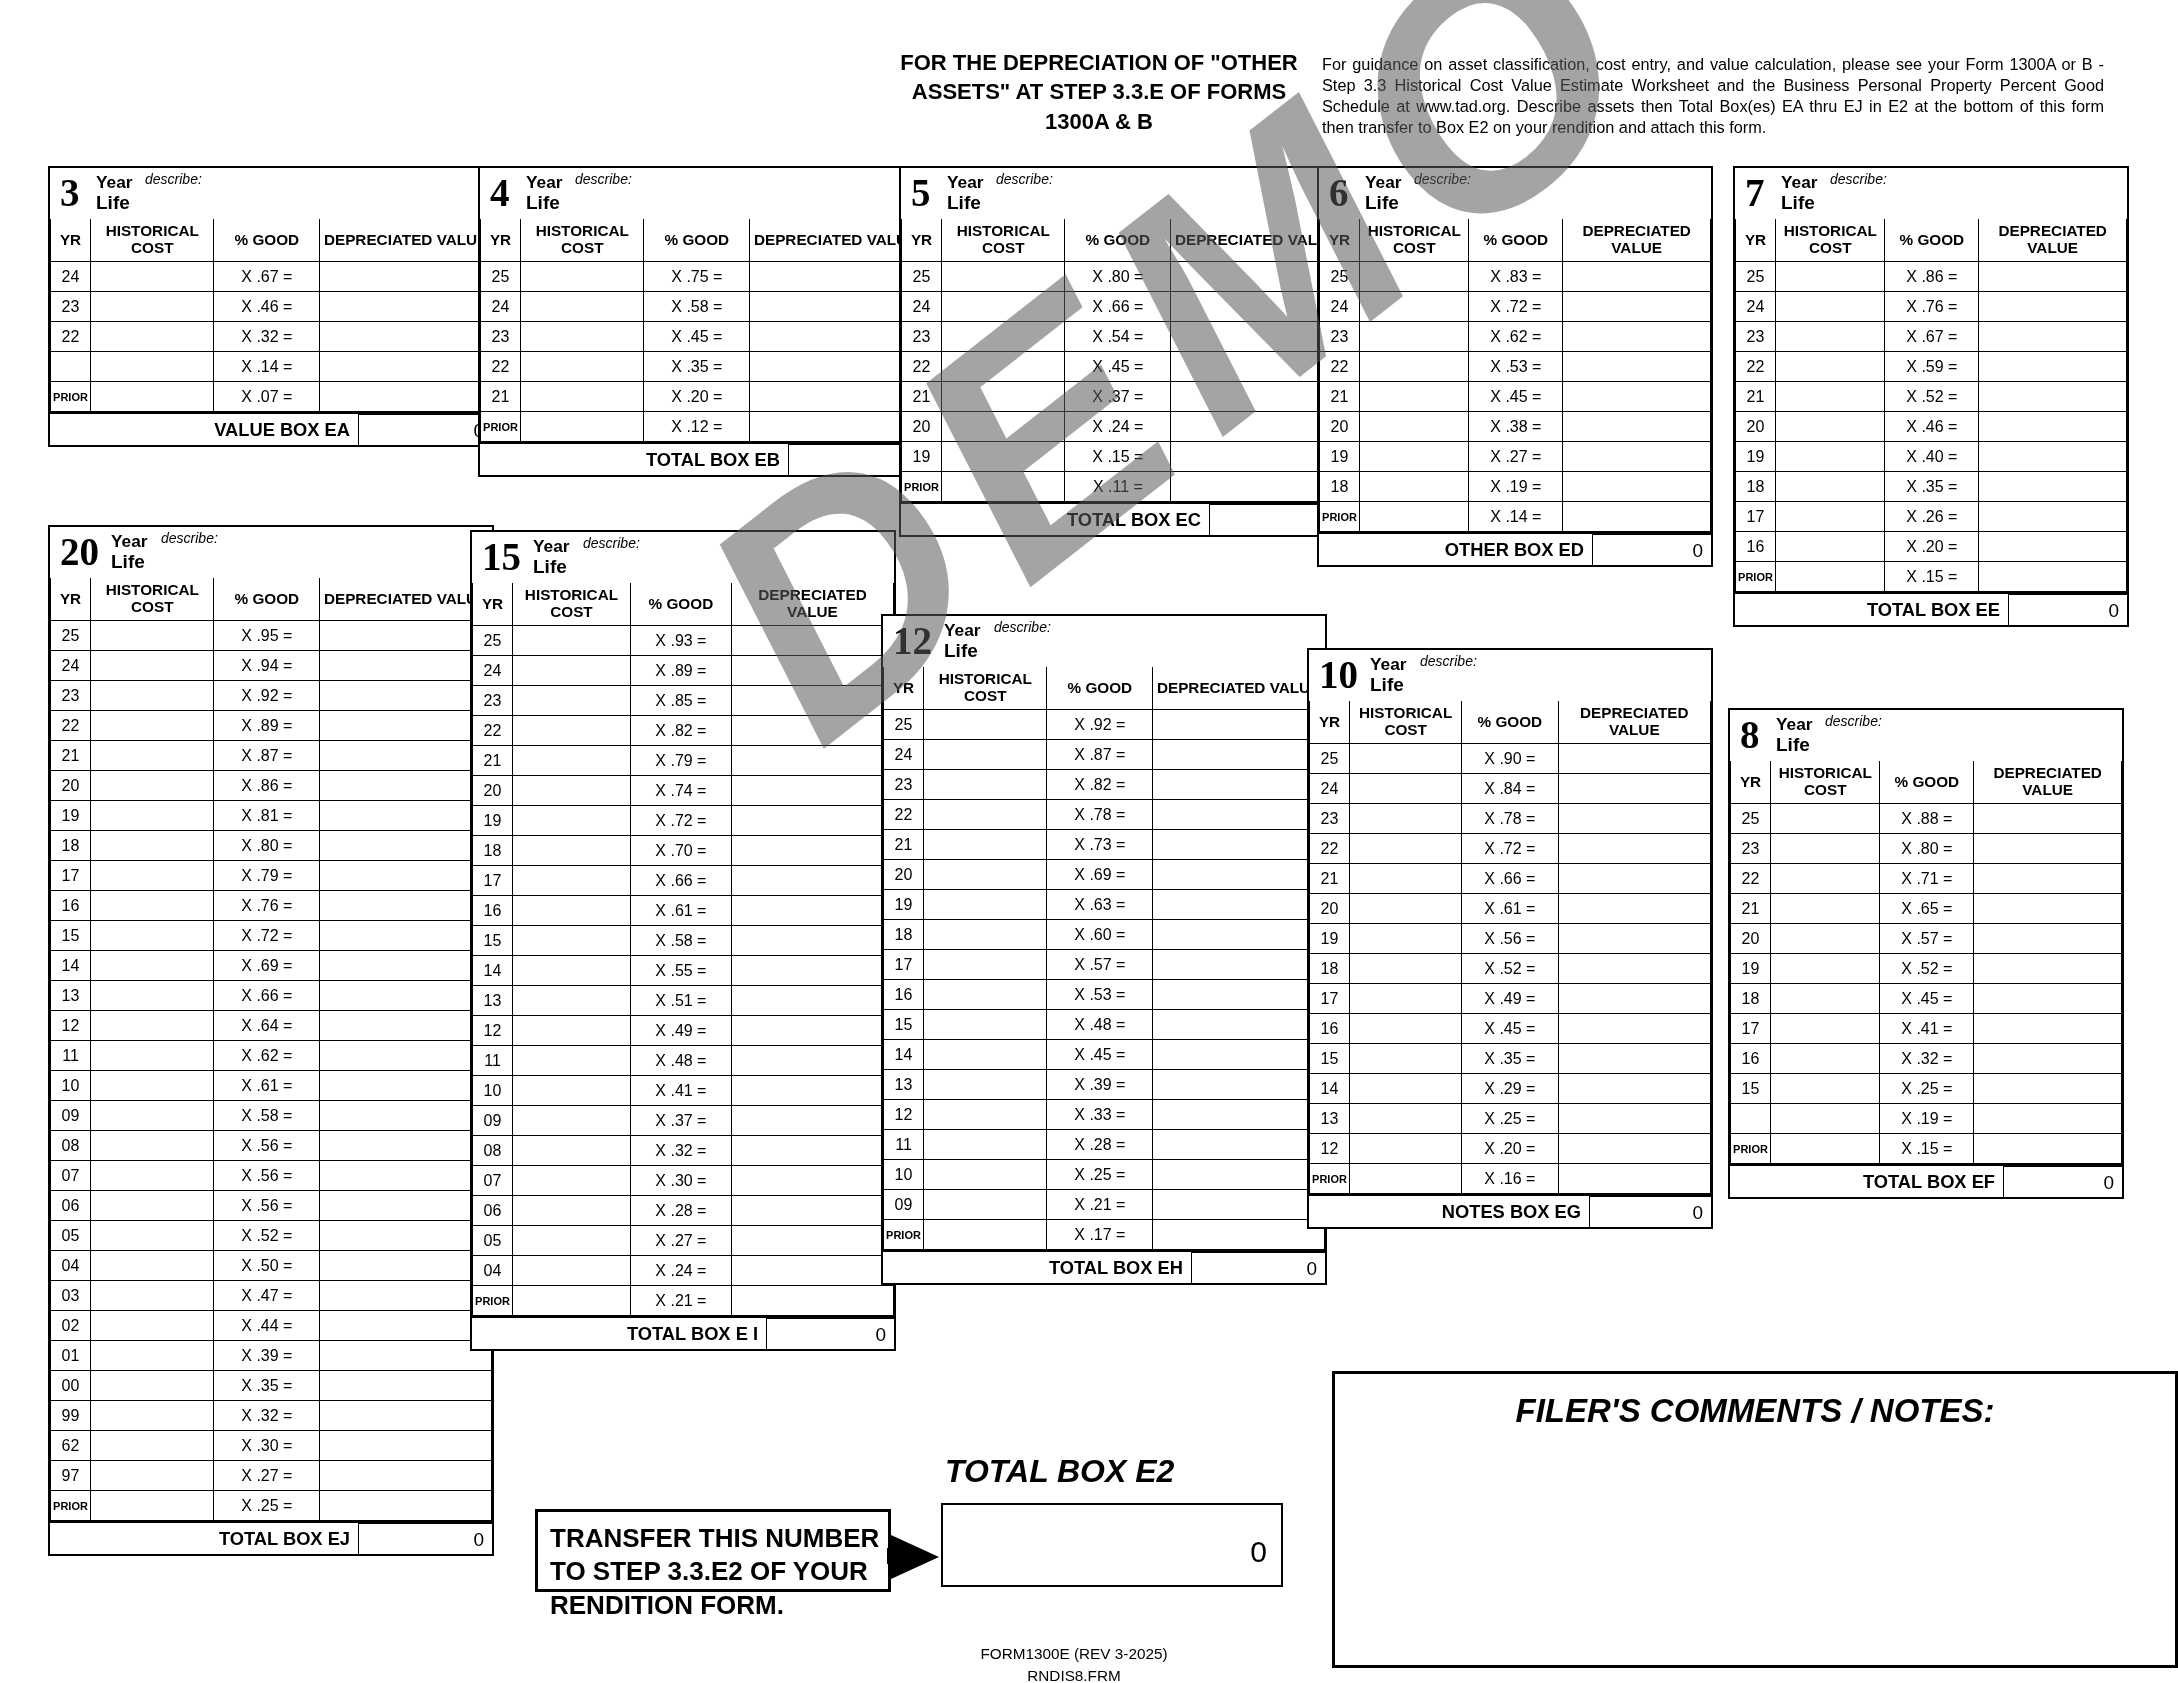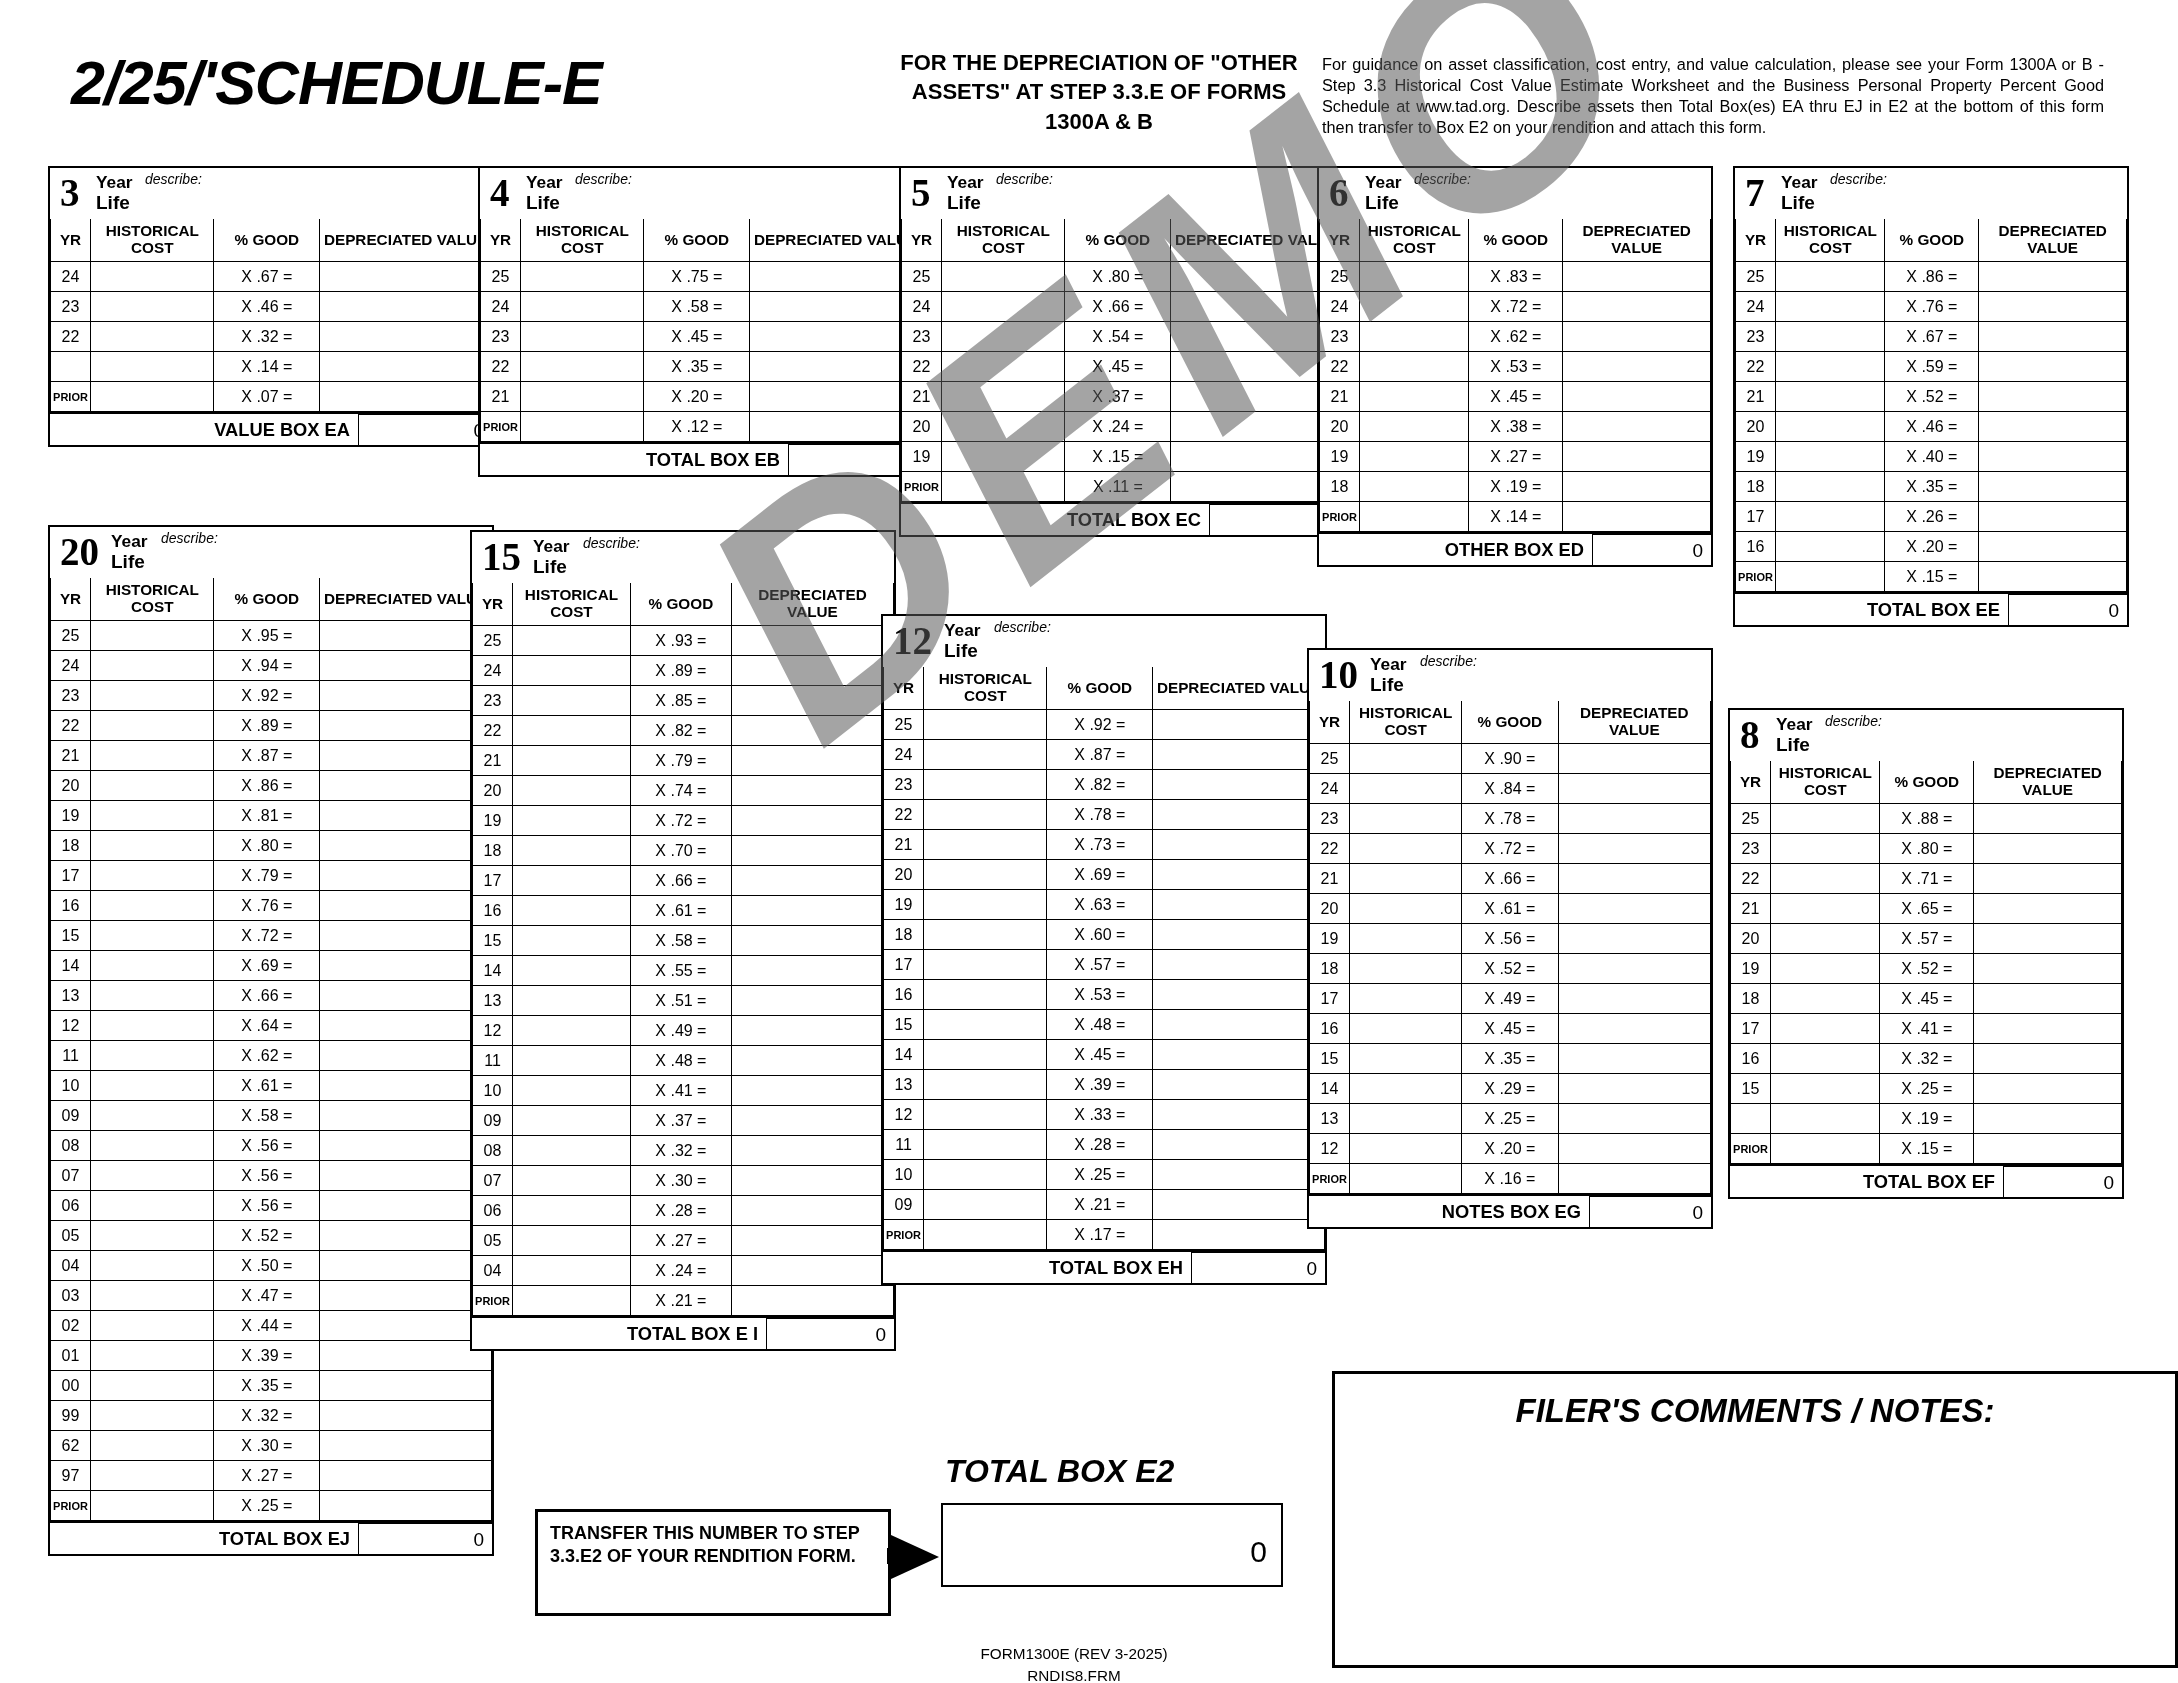--- a/index.html
+++ b/index.html
@@ -137,24 +137,24 @@
     font-size: 19px;
     padding: 5px 8px 0 0;
   }
 
   
   .transfer-box {
     position: absolute;
     left: 535px;
     top: 1509px;
     width: 356px;
-    height: 107px;
+    height: 83px;
     border: 3px solid #000;
     box-sizing: border-box;
-    font-size: 18px;
+    font-size: 26px;
     font-weight: bold;
     line-height: 1.28;
     padding: 10px 0 0 12px;
   }
   .arrow {
     position: absolute;
     left: 891px;
     top: 1535px;
     width: 0; height: 0;
     border-top: 22px solid transparent;
@@ -234,21 +234,20 @@
     transform-origin: left top;
     letter-spacing: 26px;
     font-family: "Liberation Sans", sans-serif;
   }
 </style>
 </head>
 <body>
 
 <div id="page">
 
-  <div class="hdr-title">2/25/'SCHEDULE-E</div>
   <div class="hdr-center">FOR THE DEPRECIATION OF "OTHER ASSETS" AT STEP 3.3.E OF FORMS 1300A &amp; B</div>
   <div class="hdr-right">For guidance on asset classification, cost entry, and value calculation, please see your Form 1300A or B - Step 3.3 Historical Cost Value Estimate Worksheet and the Business Personal Property Percent Good Schedule at www.tad.org. Describe assets then Total Box(es) EA thru EJ in E2 at the bottom of this form then transfer to Box E2 on your rendition and attach this form.</div>
 
   <div id="blocks-root">
       <div class="block" style="left: 48px; top: 166px; width: 446px;">
         <div class="blk-head">
           <div class="blk-num">3</div>
           <div class="blk-yr" style="left:46px">Year</div>
           <div class="blk-desc" style="left:95px">describe:</div>
           <div class="blk-life" style="left:46px">Life</div>

